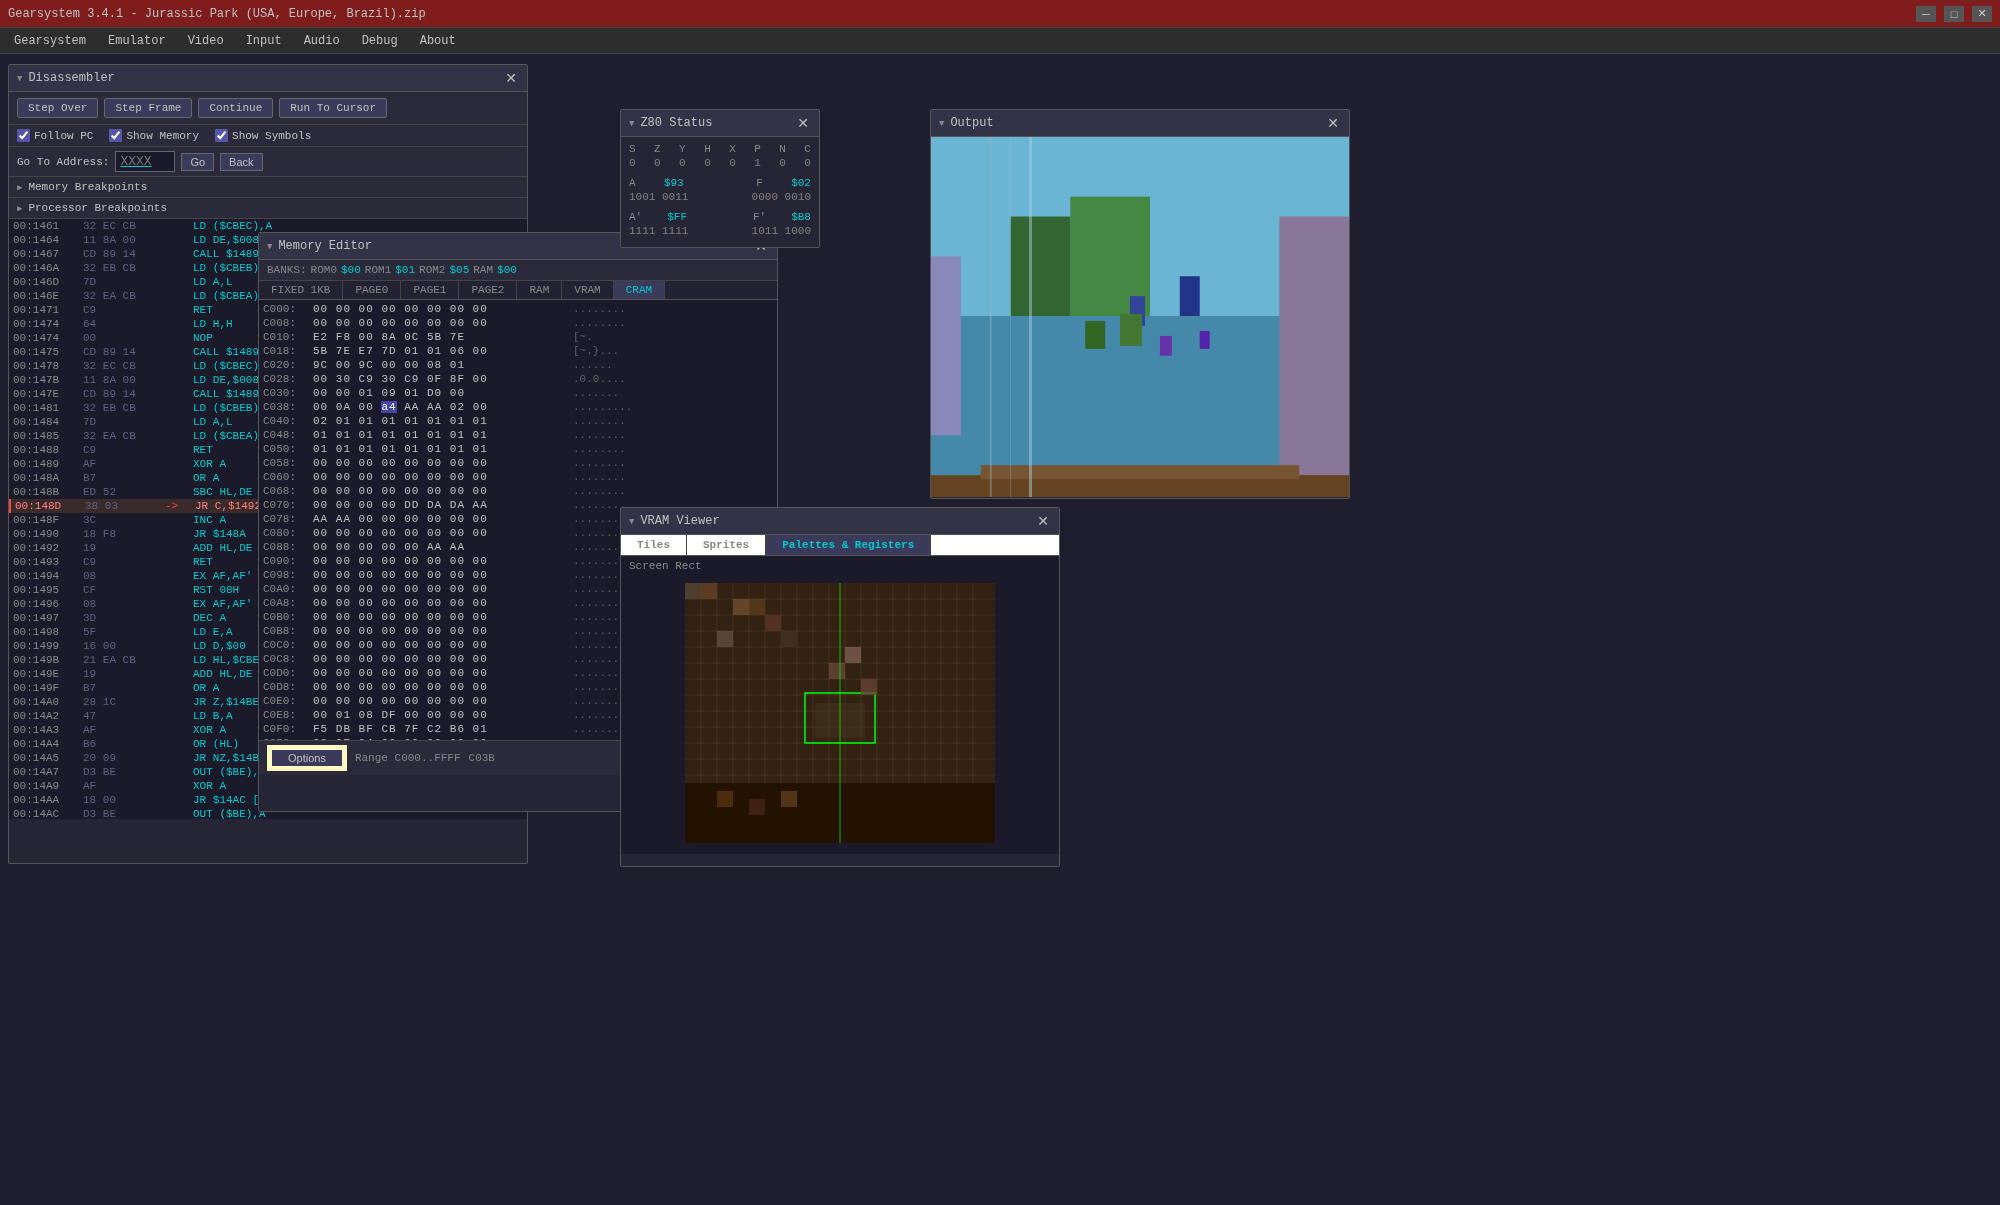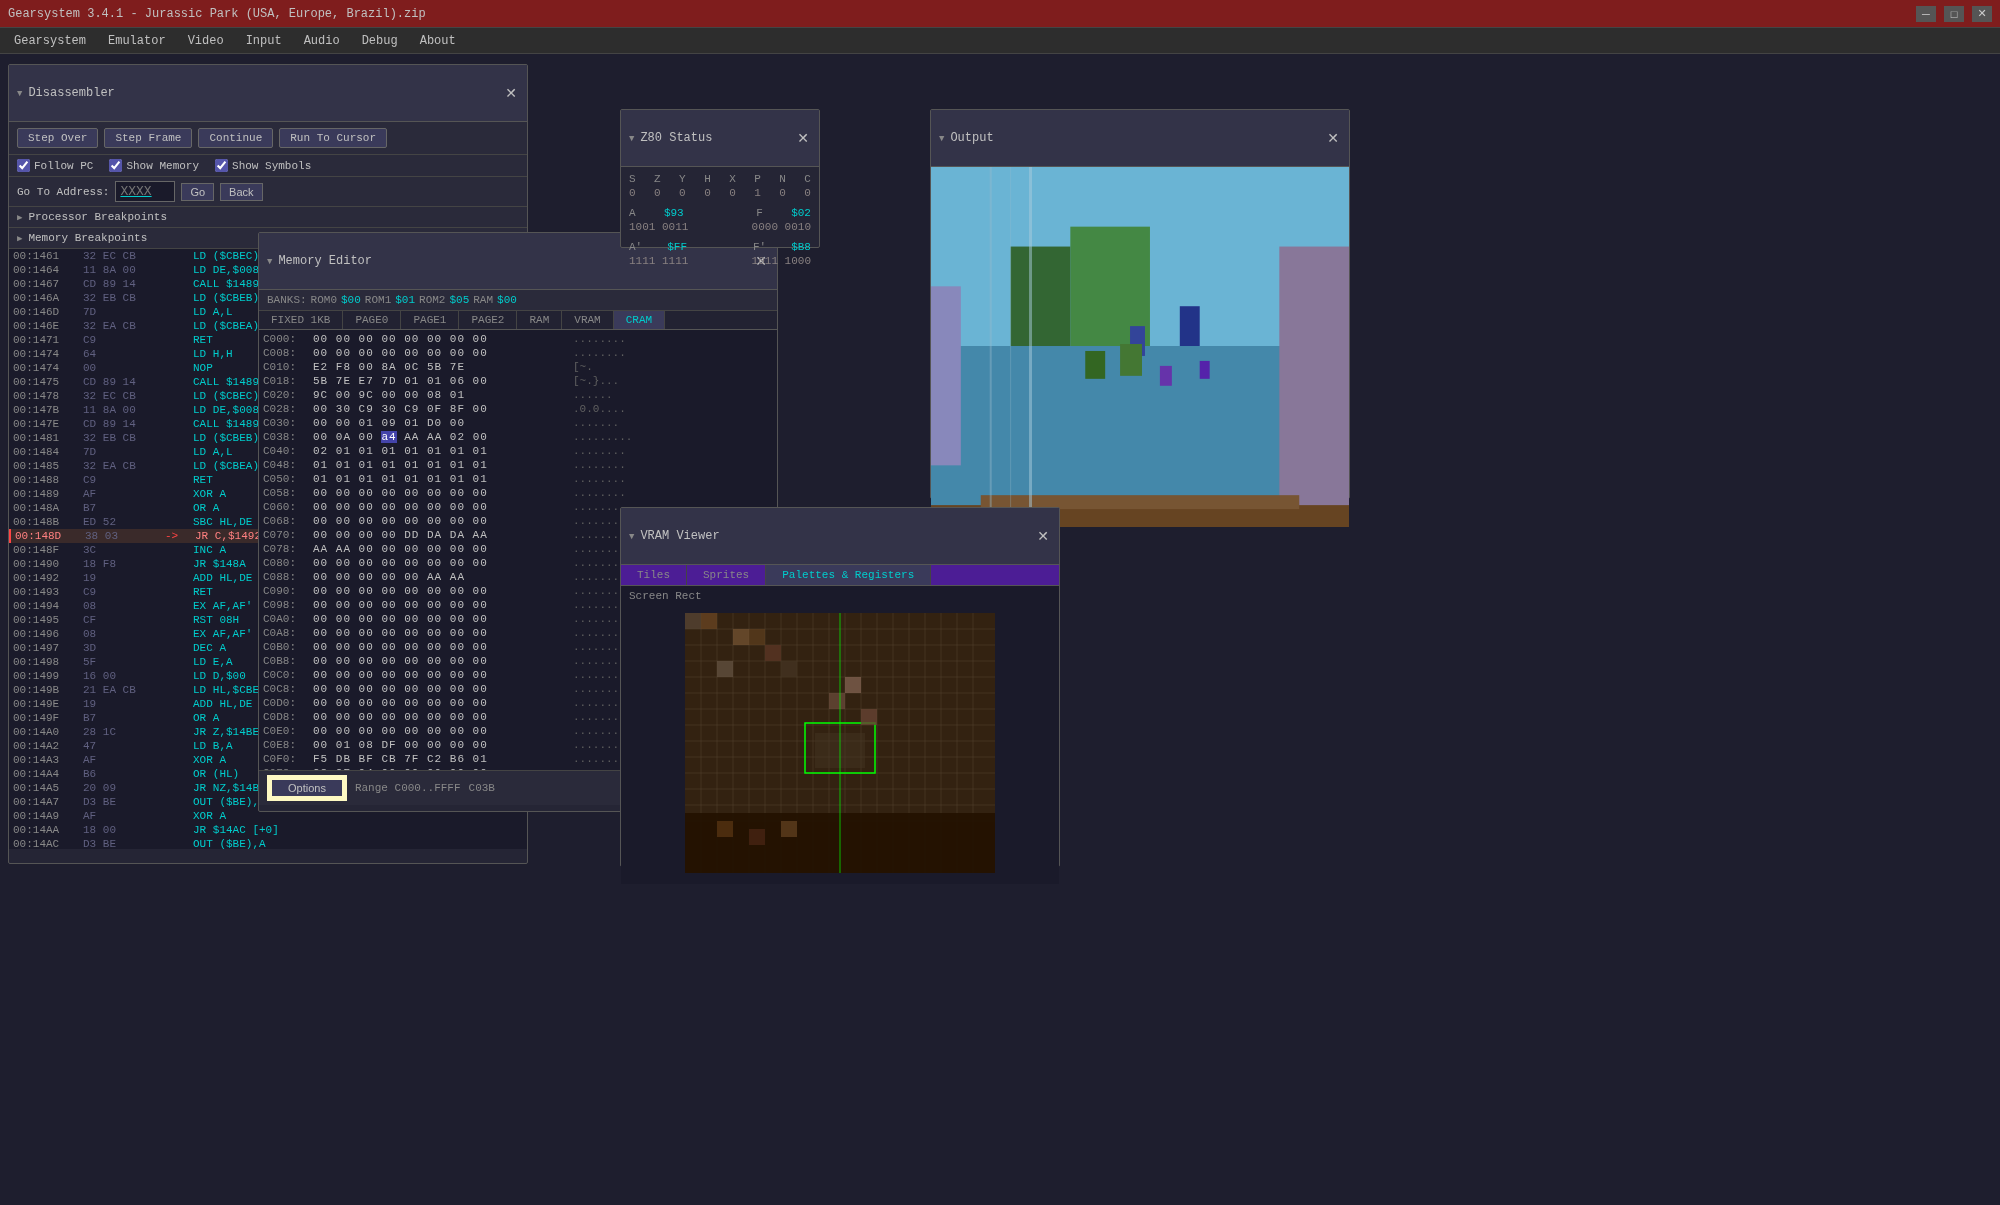--- a/index.html
+++ b/index.html
@@ -70,21 +70,21 @@
 
     
     .panel {
       position: absolute;
       background: #252535;
       border: 1px solid #555;
       border-radius: 2px;
     }
     .panel-header {
       background: #333348;
-      padding: 20px 8px;
+      padding: 5px 8px;
       display: flex;
       align-items: center;
       justify-content: space-between;
       color: #c0c0c0;
       font-size: 12px;
       border-bottom: 1px solid #555;
       cursor: move;
     }
     .panel-header-title {
       display: flex;
@@ -313,22 +313,23 @@
 
     
     .vram-panel {
       left: 620px;
       top: 453px;
       width: 440px;
       height: 360px;
     }
     .vram-tabs {
       display: flex;
-      background: #4c1d95;
+      background: #ffffff;
       border-bottom: 1px solid #555;
+      font-weight: bold;
     }
     .vram-tab {
       padding: 4px 16px;
       font-size: 11px;
       cursor: pointer;
       color: #888;
       border-right: 1px solid #444;
     }
     .vram-tab.active {
       background: #3a3a5a;
@@ -428,25 +429,25 @@
       </label>
     </div>
     <div class="goto-row">
       <span>Go To Address:</span>
       <input class="goto-input" type="text" placeholder="XXXX" style="">
       <button class="goto-btn">Go</button>
       <button class="goto-btn">Back</button>
     </div>
     <div class="section-header">
       <span class="tri-small tri-right"></span>
-      <span>Processor Breakpoints</span>
+      <span>Memory Breakpoints</span>
     </div>
     <div class="section-header">
       <span class="tri-small tri-right"></span>
-      <span>Memory Breakpoints</span>
+      <span>Processor Breakpoints</span>
     </div>
     <div class="disasm-content">
       <div class="disasm-line">
           <span class="disasm-addr">00:1461</span>
           <span class="disasm-bytes">32 EC CB</span>
           <span class="disasm-arrow"></span>
           <span class="disasm-op">LD ($CBEC),A</span>
         </div>
       <div class="disasm-line">
           <span class="disasm-addr">00:1464</span>

